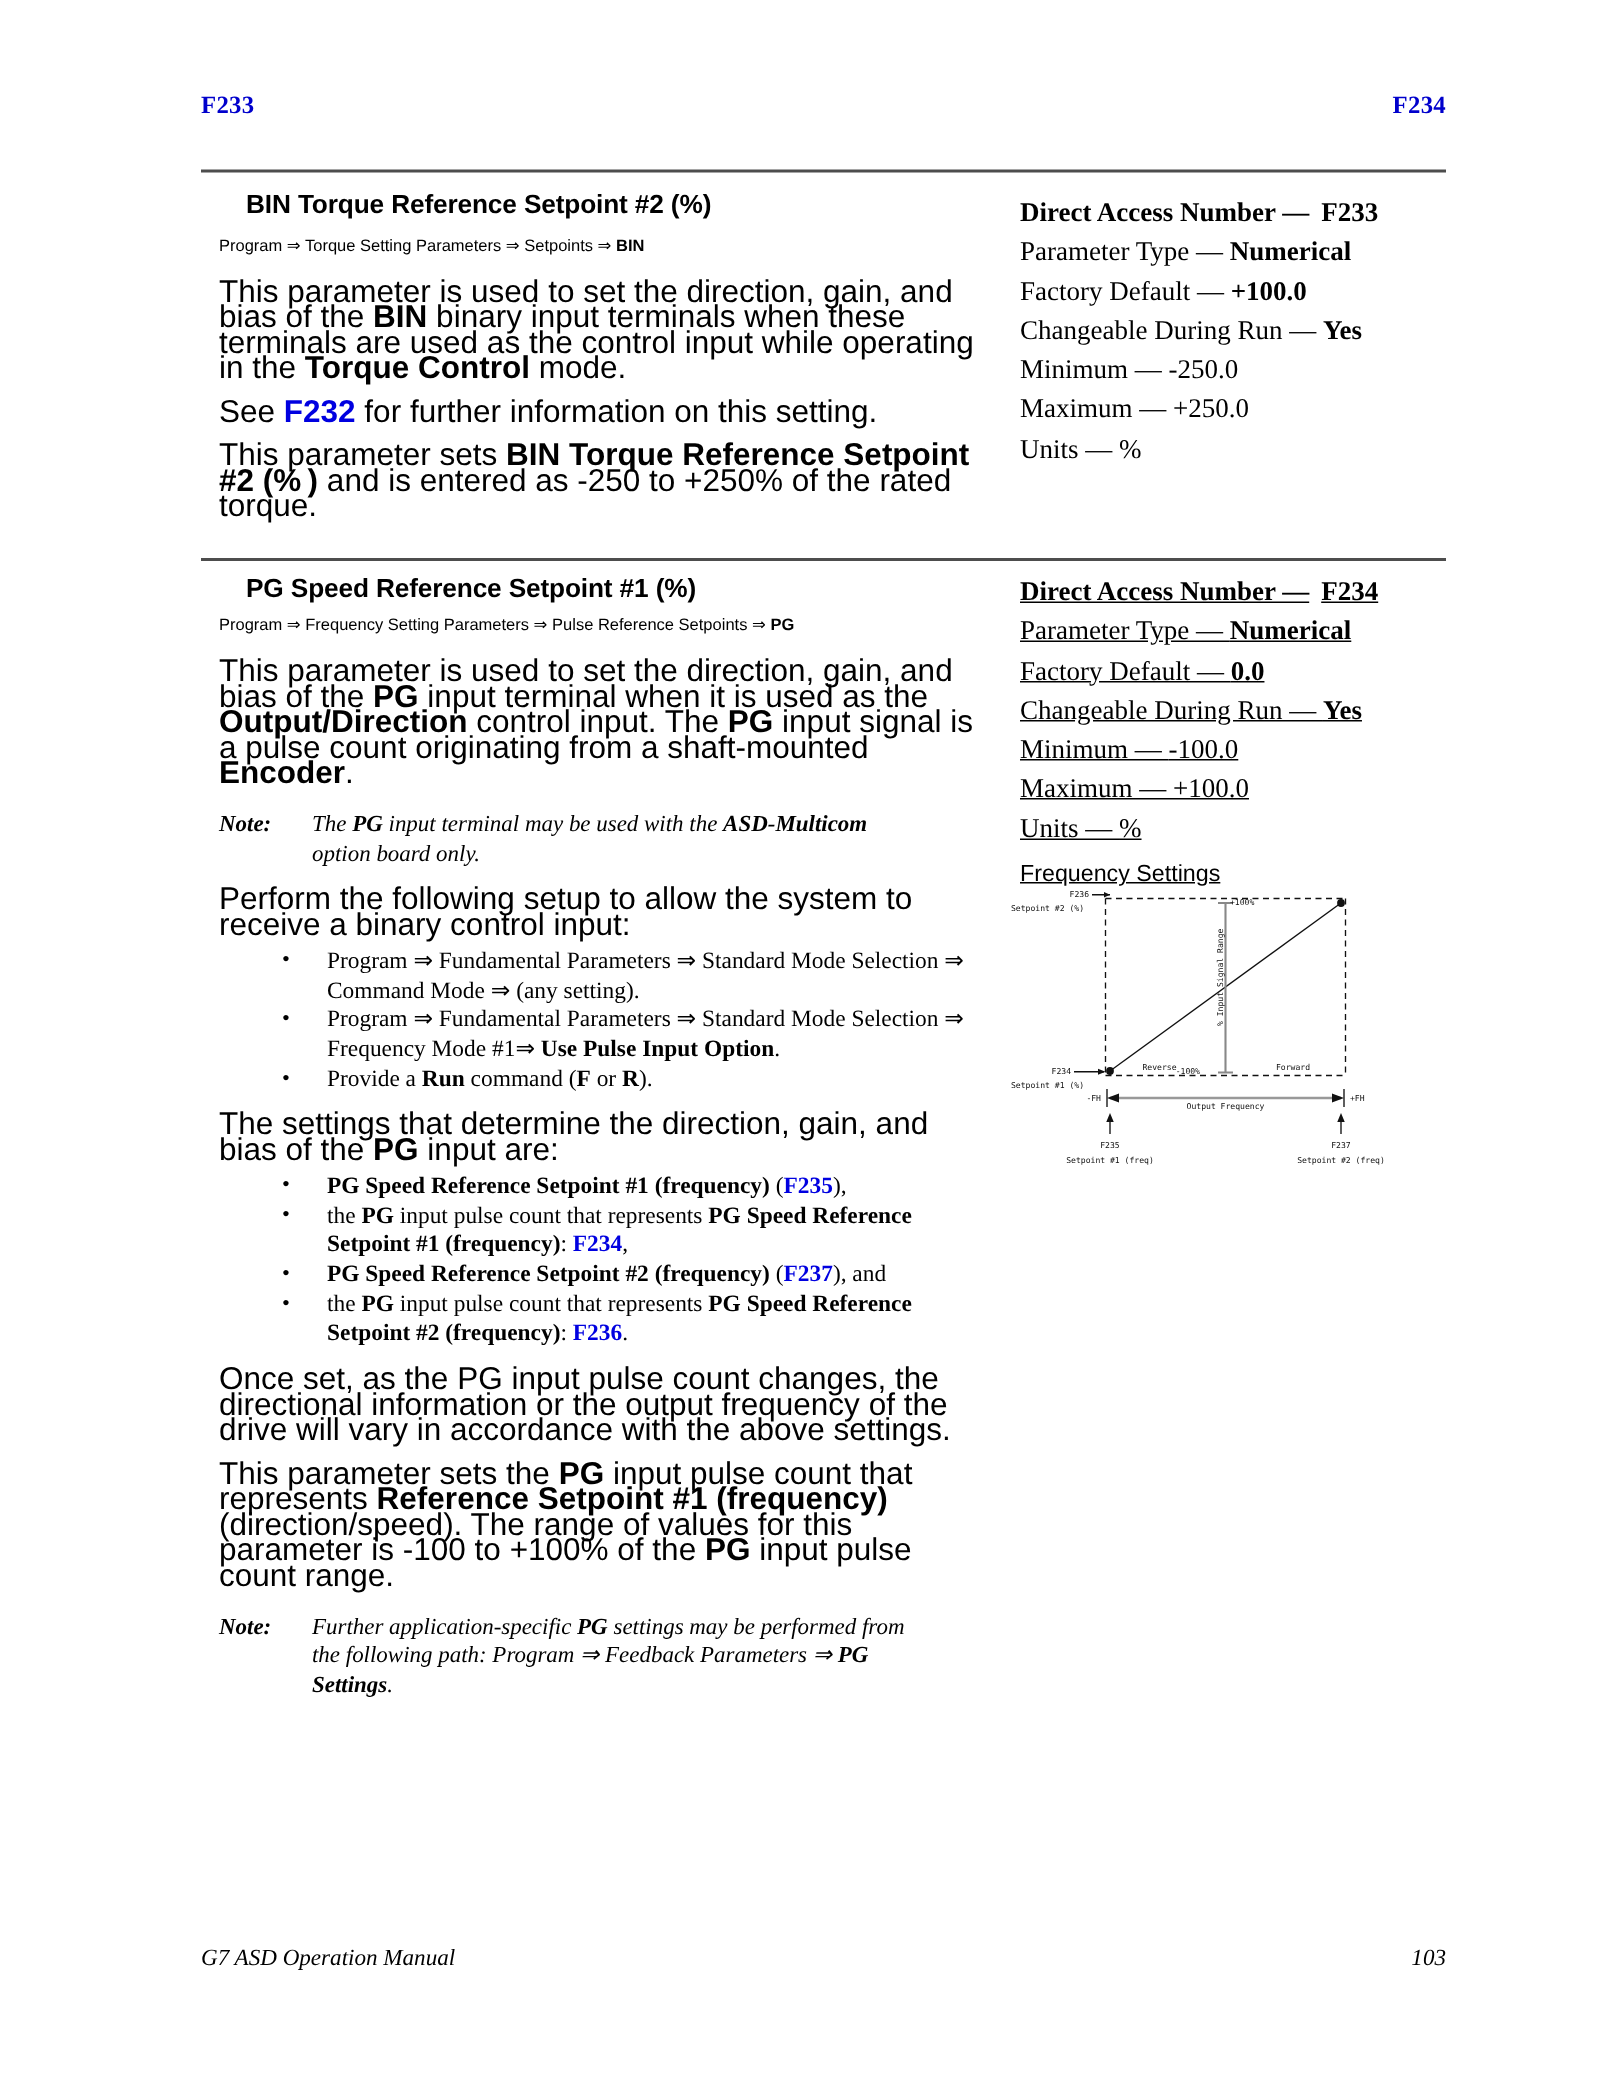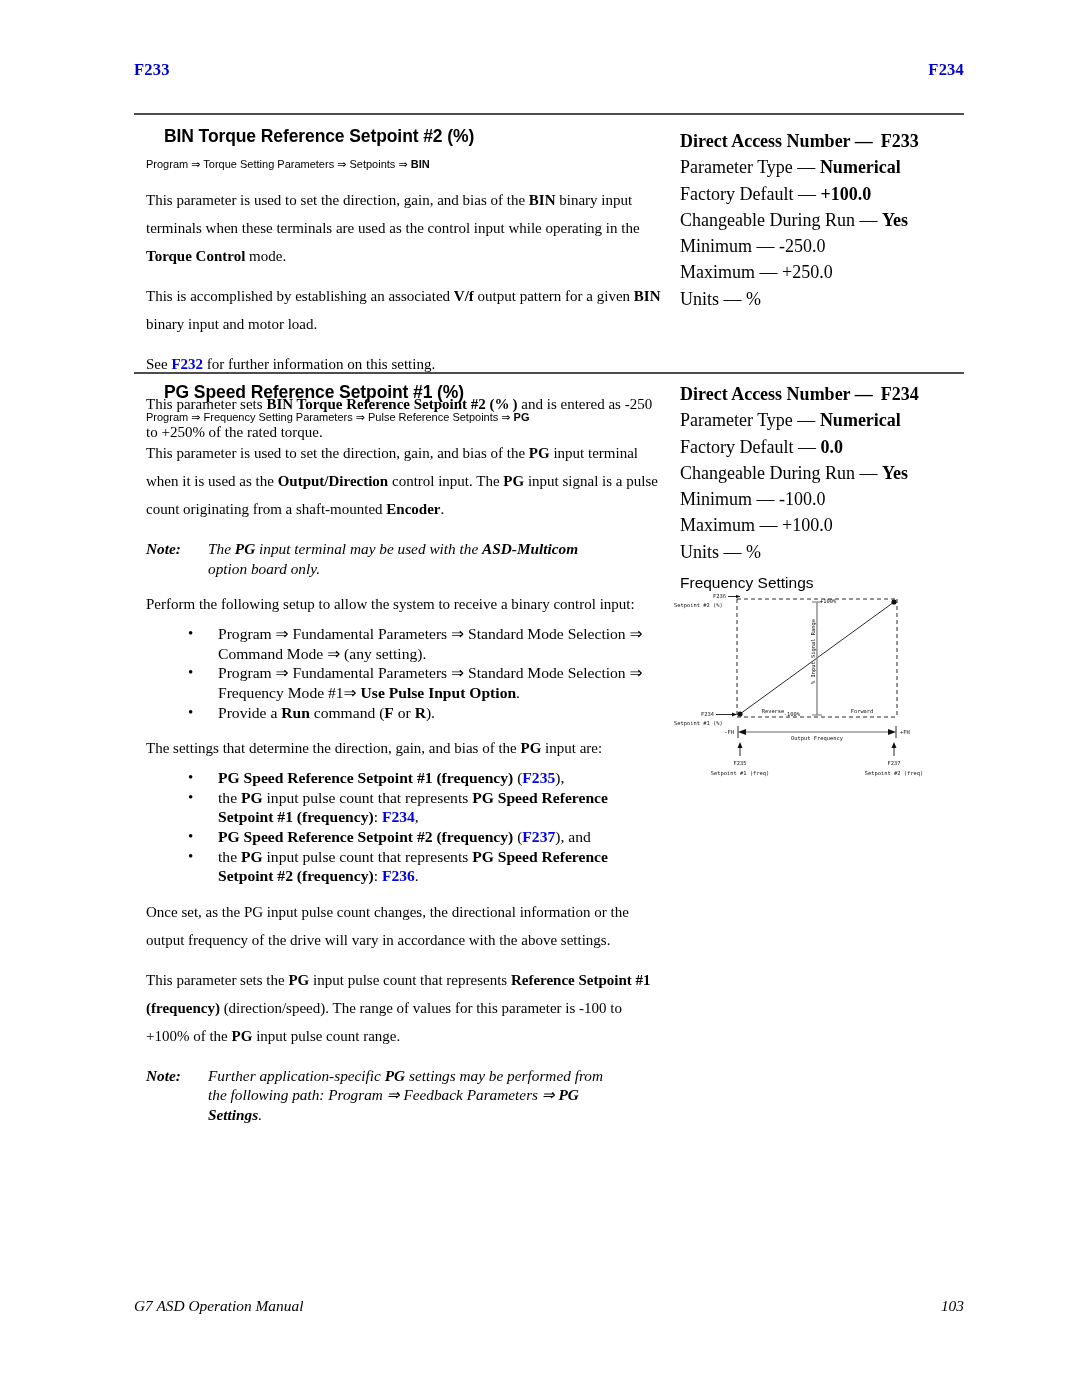--- a/index.html
+++ b/index.html
@@ -74,23 +74,23 @@
 
   .path {
     font-family: Liberation Sans, sans-serif;
     font-size: 11px;
     line-height: 19px;
     margin: 0 0 0 0;
   }
   .path b { font-weight: bold; }
 
   p.body {
-    font-family: Liberation Serif, serif;
-    font-size: 15px;
-    line-height: 28px;
+    font-family: Liberation Sans, sans-serif;
+    font-size: 21px;
+    line-height: 17px;
     margin: 12px 0 0 0;
     text-align: left;
   }
   p.body b { font-weight: bold; }
   .lnk { color: #0000e0; font-weight: bold; }
 
   .note {
     display: flex;
     margin: 16px 0 0 0;
     font-family: "Liberation Serif", serif;
@@ -129,21 +129,21 @@
   }
   ul.blist li b { font-weight: bold; }
 
   
   .rcol {
     position: absolute;
     left: 676px;
     width: 290px;
   }
   #rcol1 { top: 128px; }
-  #rcol2 { top: 381px; }
+  #rcol2 { top: 381px; text-decoration: underline; }
 
   .spec {
     font-family: "Liberation Serif", serif;
     font-size: 18px;
     line-height: 26.3px;
     white-space: nowrap;
   }
   .spec b { font-weight: bold; }
   .spec.first { font-weight: bold; }
   .spec .gap { display: inline-block; width: 8px; }
@@ -198,24 +198,20 @@
     <div class="path">
       <span>Program ⇒ Torque Setting Parameters ⇒ Setpoints ⇒ </span><b>BIN</b>
     </div>
 
     <p class="body">
       This parameter is used to set the direction, gain, and bias of the <b>BIN</b> binary input
       terminals when these terminals are used as the control input while operating in
       the <b>Torque Control</b> mode.
     </p>
 
-    <p class="body">
-      This is accomplished by establishing an associated <b>V/f</b> output pattern for a given
-      <b>BIN</b> binary input and motor load.
-    </p>
 
     <p class="body">
       See <span class="lnk">F232</span> for further information on this setting.
     </p>
 
     <p class="body">
       This parameter sets <b>BIN Torque Reference Setpoint #2 (%</b> <b>)</b> and is entered as
       -250 to +250% of the rated torque.
     </p>
   </div>

